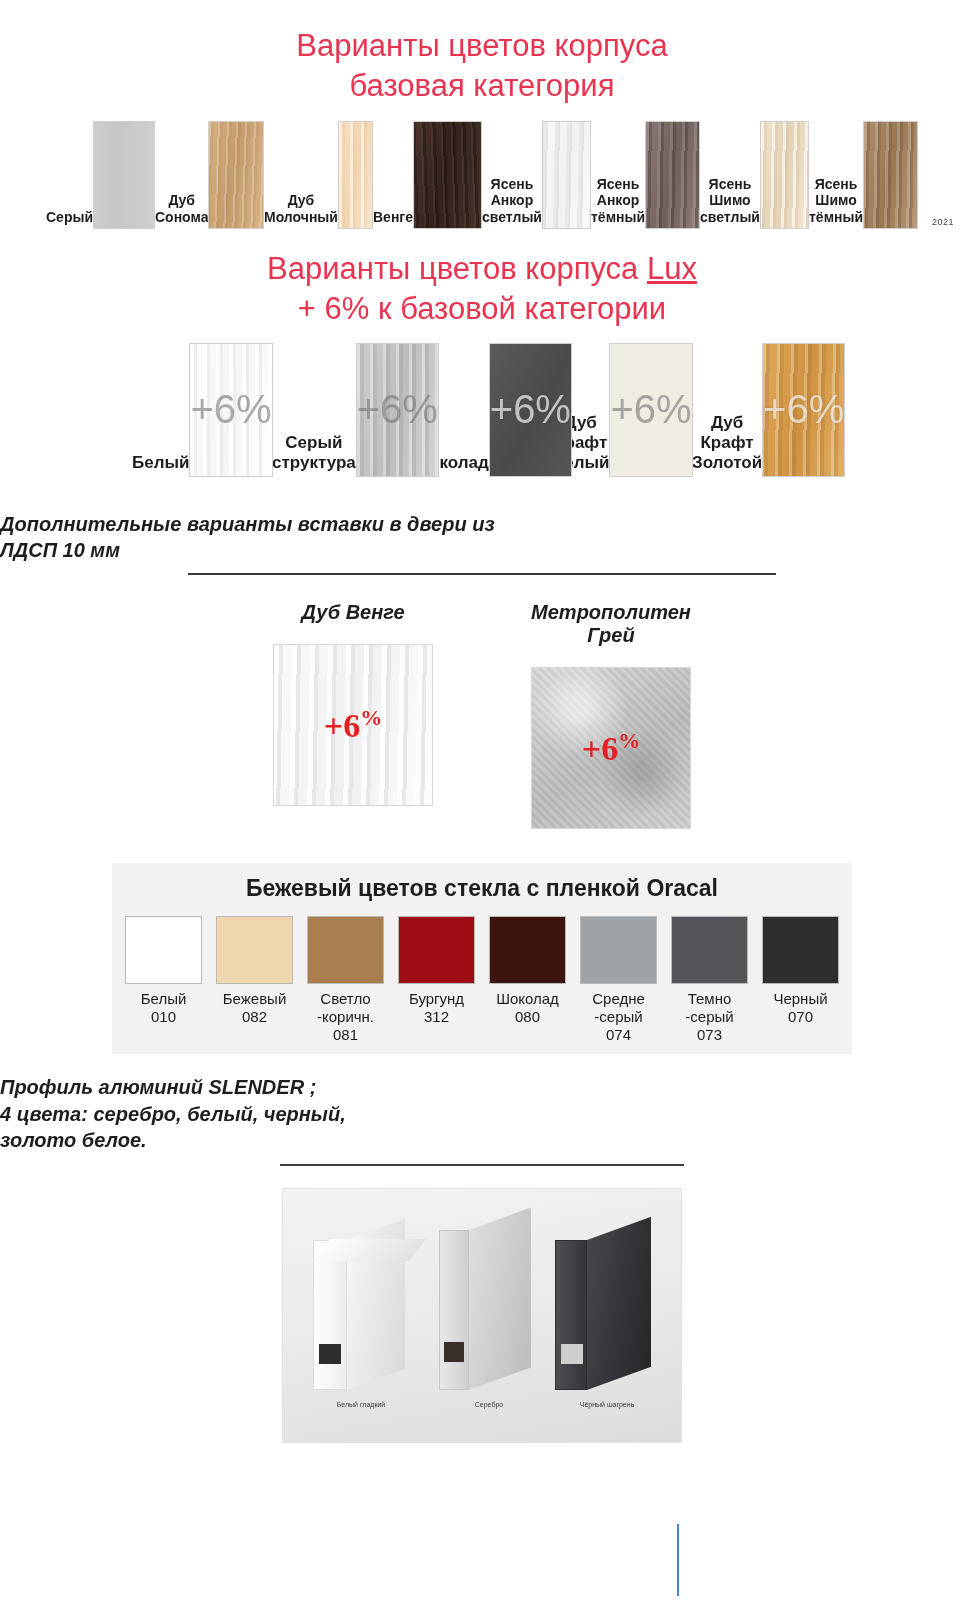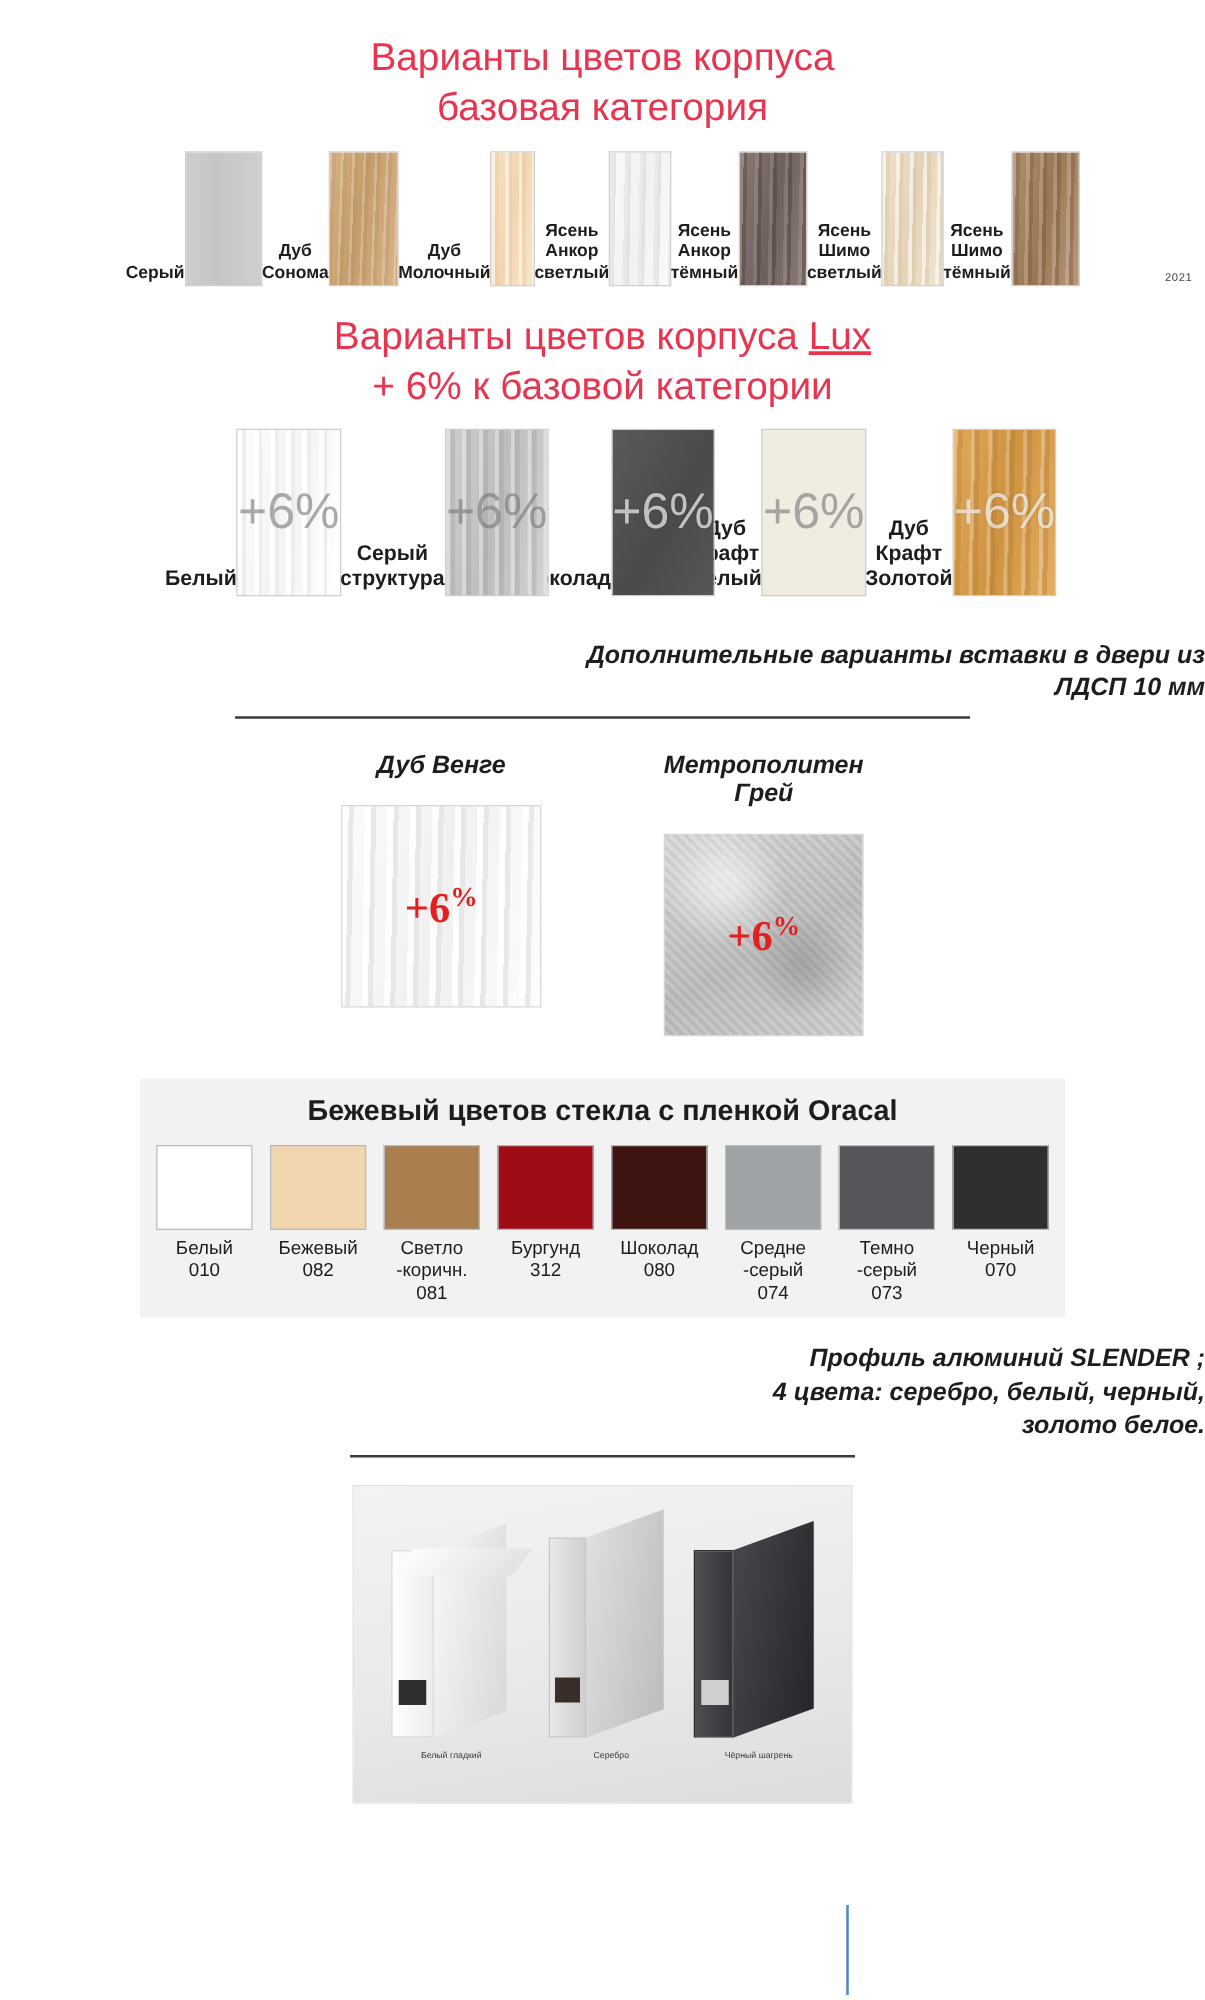--- a/index.html
+++ b/index.html
@@ -89,24 +89,23 @@
     text-shadow: 0 0 2px rgba(0,0,0,.18);
     font-family: "Liberation Sans", sans-serif;
   }
   .lux-cell .sw.light .pct { color: rgba(120,120,120,.62); text-shadow: none; }
 
   
   .ital-head {
     font-style: italic;
     font-weight: bold;
     font-size: 20px;
-    text-align: right;
+    text-align: left;
     line-height: 1.32;
     color: #1d1d1b;
-    padding-left: 31px;
   }
   .rule {
     width: 588px;
     height: 2px;
     background: #3b3b3b;
     margin: 10px auto 0;
   }
 
   
   .insert-wrap {
@@ -291,20 +290,24 @@
     <div class="lbl">Дуб
 Сонома</div>
     <div class="sw w-sonoma"></div>
   </div>
   <div class="cell">
     <div class="lbl">Дуб
 Молочный</div>
     <div class="sw w-milk"></div>
   </div>
   <div class="cell">
+    <div class="lbl">Венге</div>
+    <div class="sw w-wenge"></div>
+  </div>
+  <div class="cell">
     <div class="lbl">Ясень
 Анкор
 светлый</div>
     <div class="sw w-ash-l"></div>
   </div>
   <div class="cell">
     <div class="lbl">Ясень
 Анкор
 тёмный</div>
     <div class="sw w-ash-d"></div>

